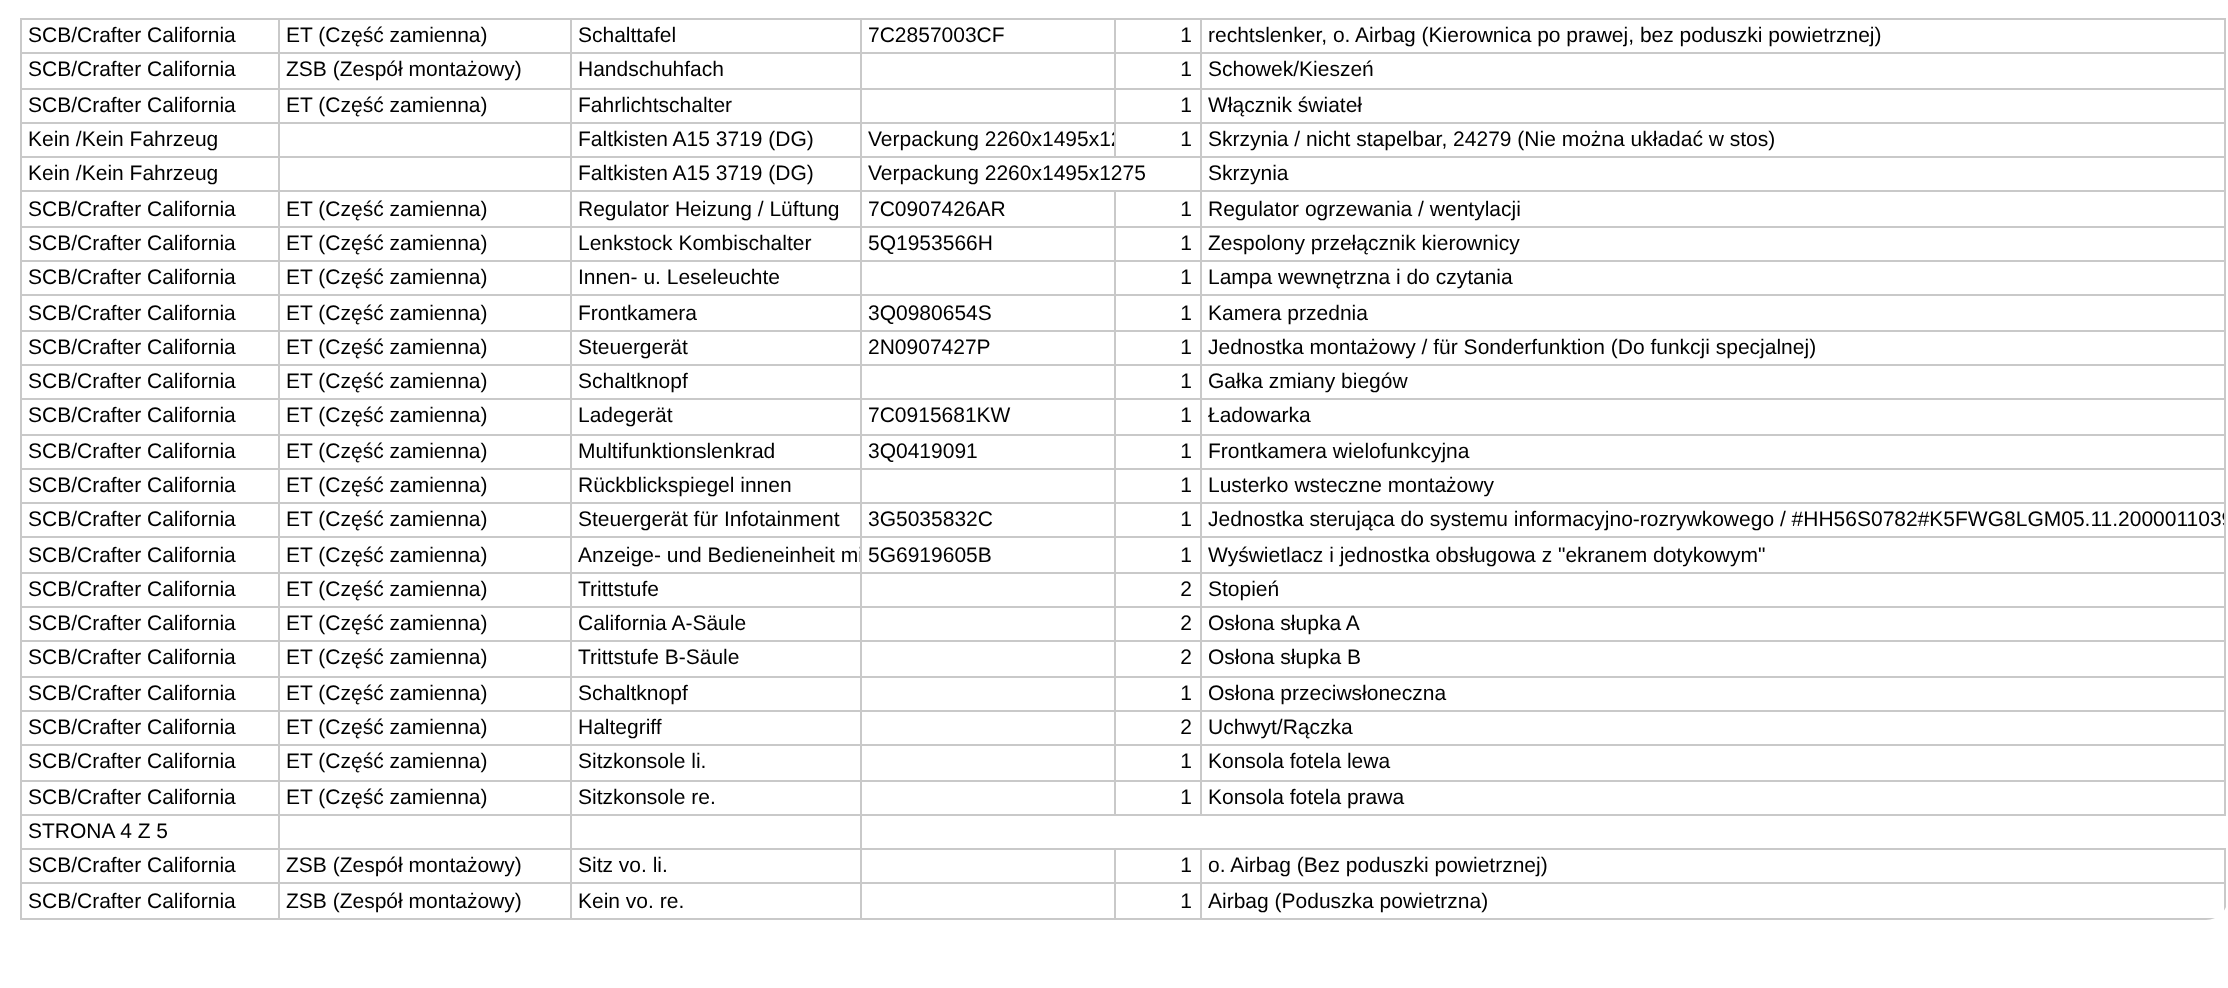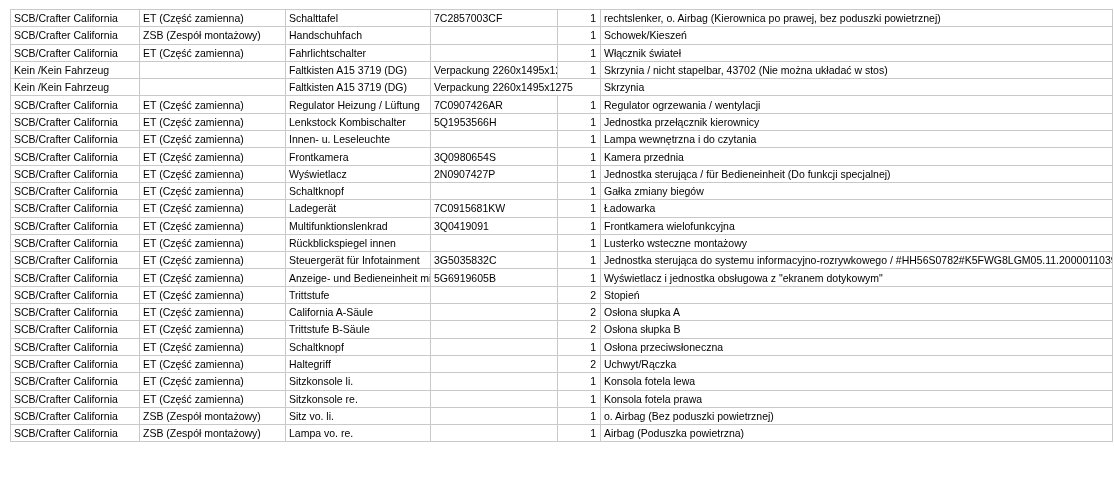--- a/index.html
+++ b/index.html
@@ -89,21 +89,21 @@
           <td></td>
           <td class="qty">1</td>
           <td>Włącznik świateł</td>
         </tr>
         <tr>
           <td>Kein /Kein Fahrzeug</td>
           <td></td>
           <td>Faltkisten A15 3719 (DG)</td>
           <td>Verpackung 2260x1495x1275</td>
           <td class="qty">1</td>
-          <td>Skrzynia / nicht stapelbar, 43702 (Nie można układać w stos)</td>
+          <td>Skrzynia / nicht stapelbar, 24279 (Nie można układać w stos)</td>
         </tr>
         <tr>
           <td>Kein /Kein Fahrzeug</td>
           <td></td>
           <td>Faltkisten A15 3719 (DG)</td>
           <td class="ovf">Verpackung 2260x1495x1275</td>
           <td class="qty nbl"></td>
           <td>Skrzynia</td>
         </tr>
         <tr>
@@ -113,45 +113,45 @@
           <td>7C0907426AR</td>
           <td class="qty">1</td>
           <td>Regulator ogrzewania / wentylacji</td>
         </tr>
         <tr>
           <td>SCB/Crafter California</td>
           <td>ET (Część zamienna)</td>
           <td>Lenkstock Kombischalter</td>
           <td>5Q1953566H</td>
           <td class="qty">1</td>
-          <td>Jednostka przełącznik kierownicy</td>
+          <td>Zespolony przełącznik kierownicy</td>
         </tr>
         <tr>
           <td>SCB/Crafter California</td>
           <td>ET (Część zamienna)</td>
           <td>Innen- u. Leseleuchte</td>
           <td></td>
           <td class="qty">1</td>
           <td>Lampa wewnętrzna i do czytania</td>
         </tr>
         <tr>
           <td>SCB/Crafter California</td>
           <td>ET (Część zamienna)</td>
           <td>Frontkamera</td>
           <td>3Q0980654S</td>
           <td class="qty">1</td>
           <td>Kamera przednia</td>
         </tr>
         <tr>
           <td>SCB/Crafter California</td>
           <td>ET (Część zamienna)</td>
-          <td>Wyświetlacz</td>
+          <td>Steuergerät</td>
           <td>2N0907427P</td>
           <td class="qty">1</td>
-          <td>Jednostka sterująca / für Bedieneinheit (Do funkcji specjalnej)</td>
+          <td>Jednostka montażowy / für Sonderfunktion (Do funkcji specjalnej)</td>
         </tr>
         <tr>
           <td>SCB/Crafter California</td>
           <td>ET (Część zamienna)</td>
           <td>Schaltknopf</td>
           <td></td>
           <td class="qty">1</td>
           <td>Gałka zmiany biegów</td>
         </tr>
         <tr>
@@ -244,30 +244,38 @@
         </tr>
         <tr>
           <td>SCB/Crafter California</td>
           <td>ET (Część zamienna)</td>
           <td>Sitzkonsole re.</td>
           <td></td>
           <td class="qty">1</td>
           <td>Konsola fotela prawa</td>
         </tr>
         <tr>
+          <td>STRONA 4 Z 5</td>
+          <td></td>
+          <td></td>
+          <td class="nb"></td>
+          <td class="qty nb"></td>
+          <td class="nb"></td>
+        </tr>
+        <tr>
           <td>SCB/Crafter California</td>
           <td>ZSB (Zespół montażowy)</td>
           <td>Sitz vo. li.</td>
           <td></td>
           <td class="qty">1</td>
           <td>o. Airbag (Bez poduszki powietrznej)</td>
         </tr>
         <tr>
           <td>SCB/Crafter California</td>
           <td>ZSB (Zespół montażowy)</td>
-          <td>Lampa vo. re.</td>
+          <td>Kein vo. re.</td>
           <td></td>
           <td class="qty">1</td>
           <td>Airbag (Poduszka powietrzna)</td>
         </tr>
       </tbody>
   </table>
 </div>
 
 </body></html>

